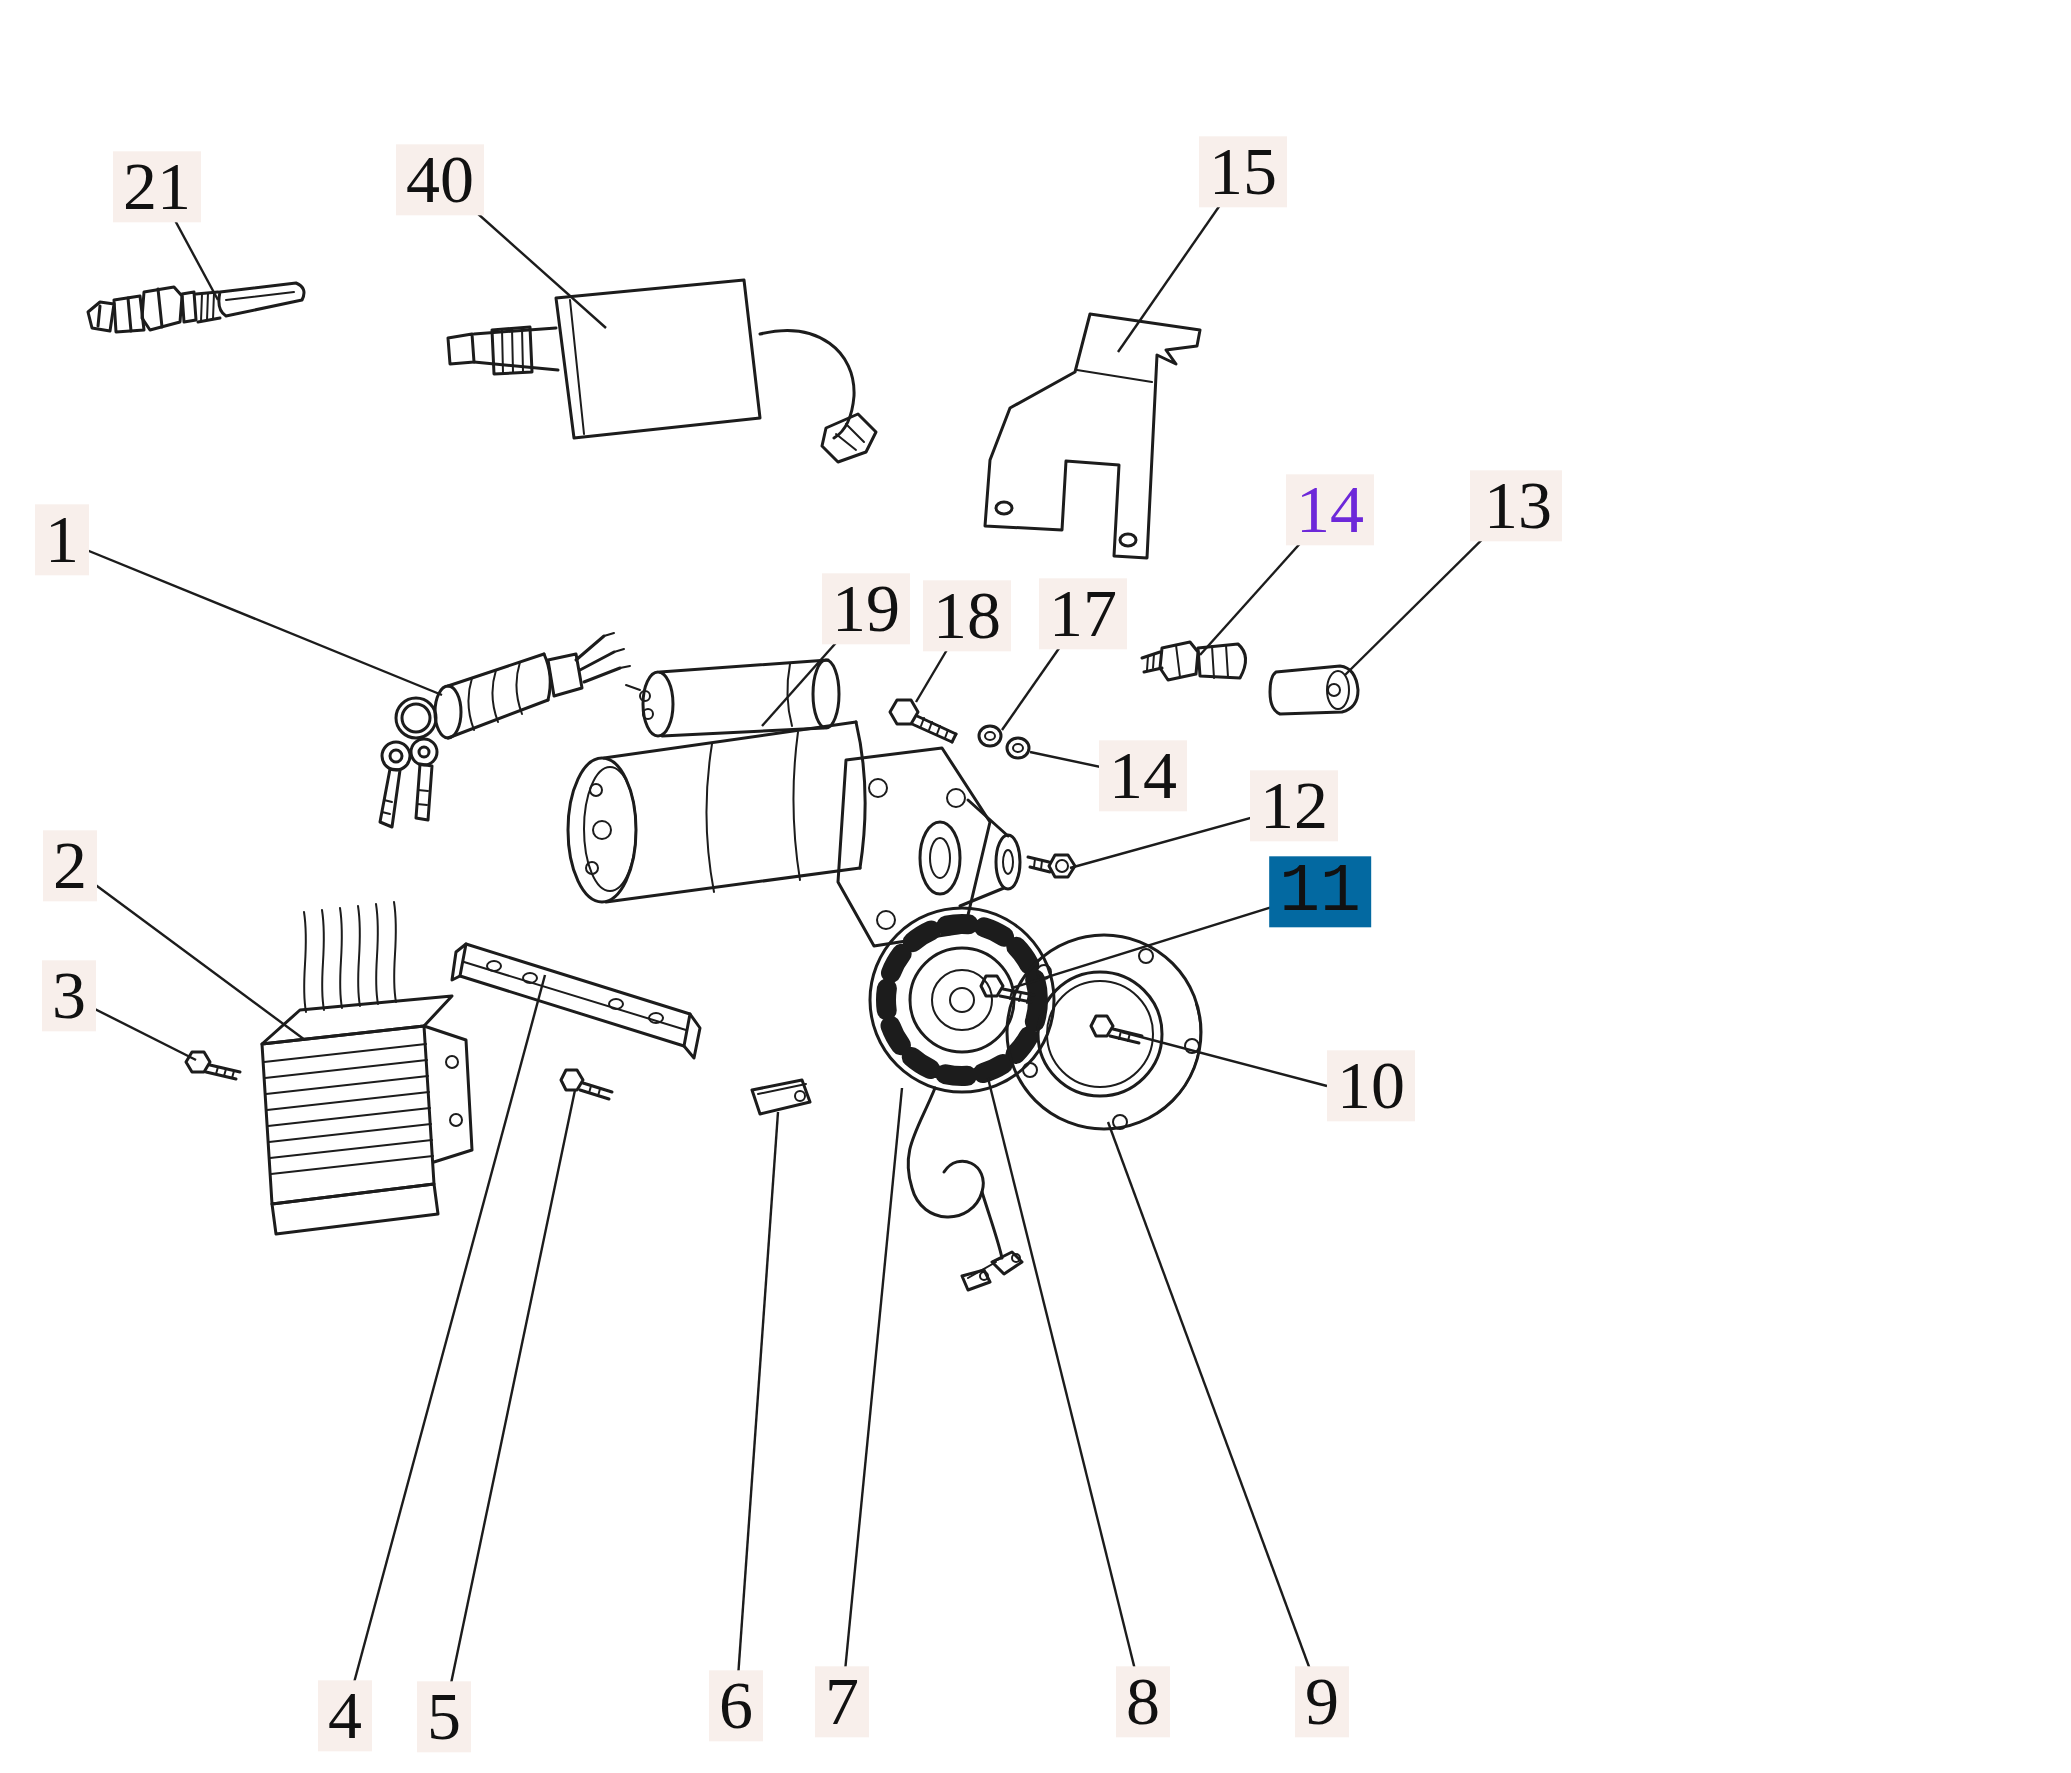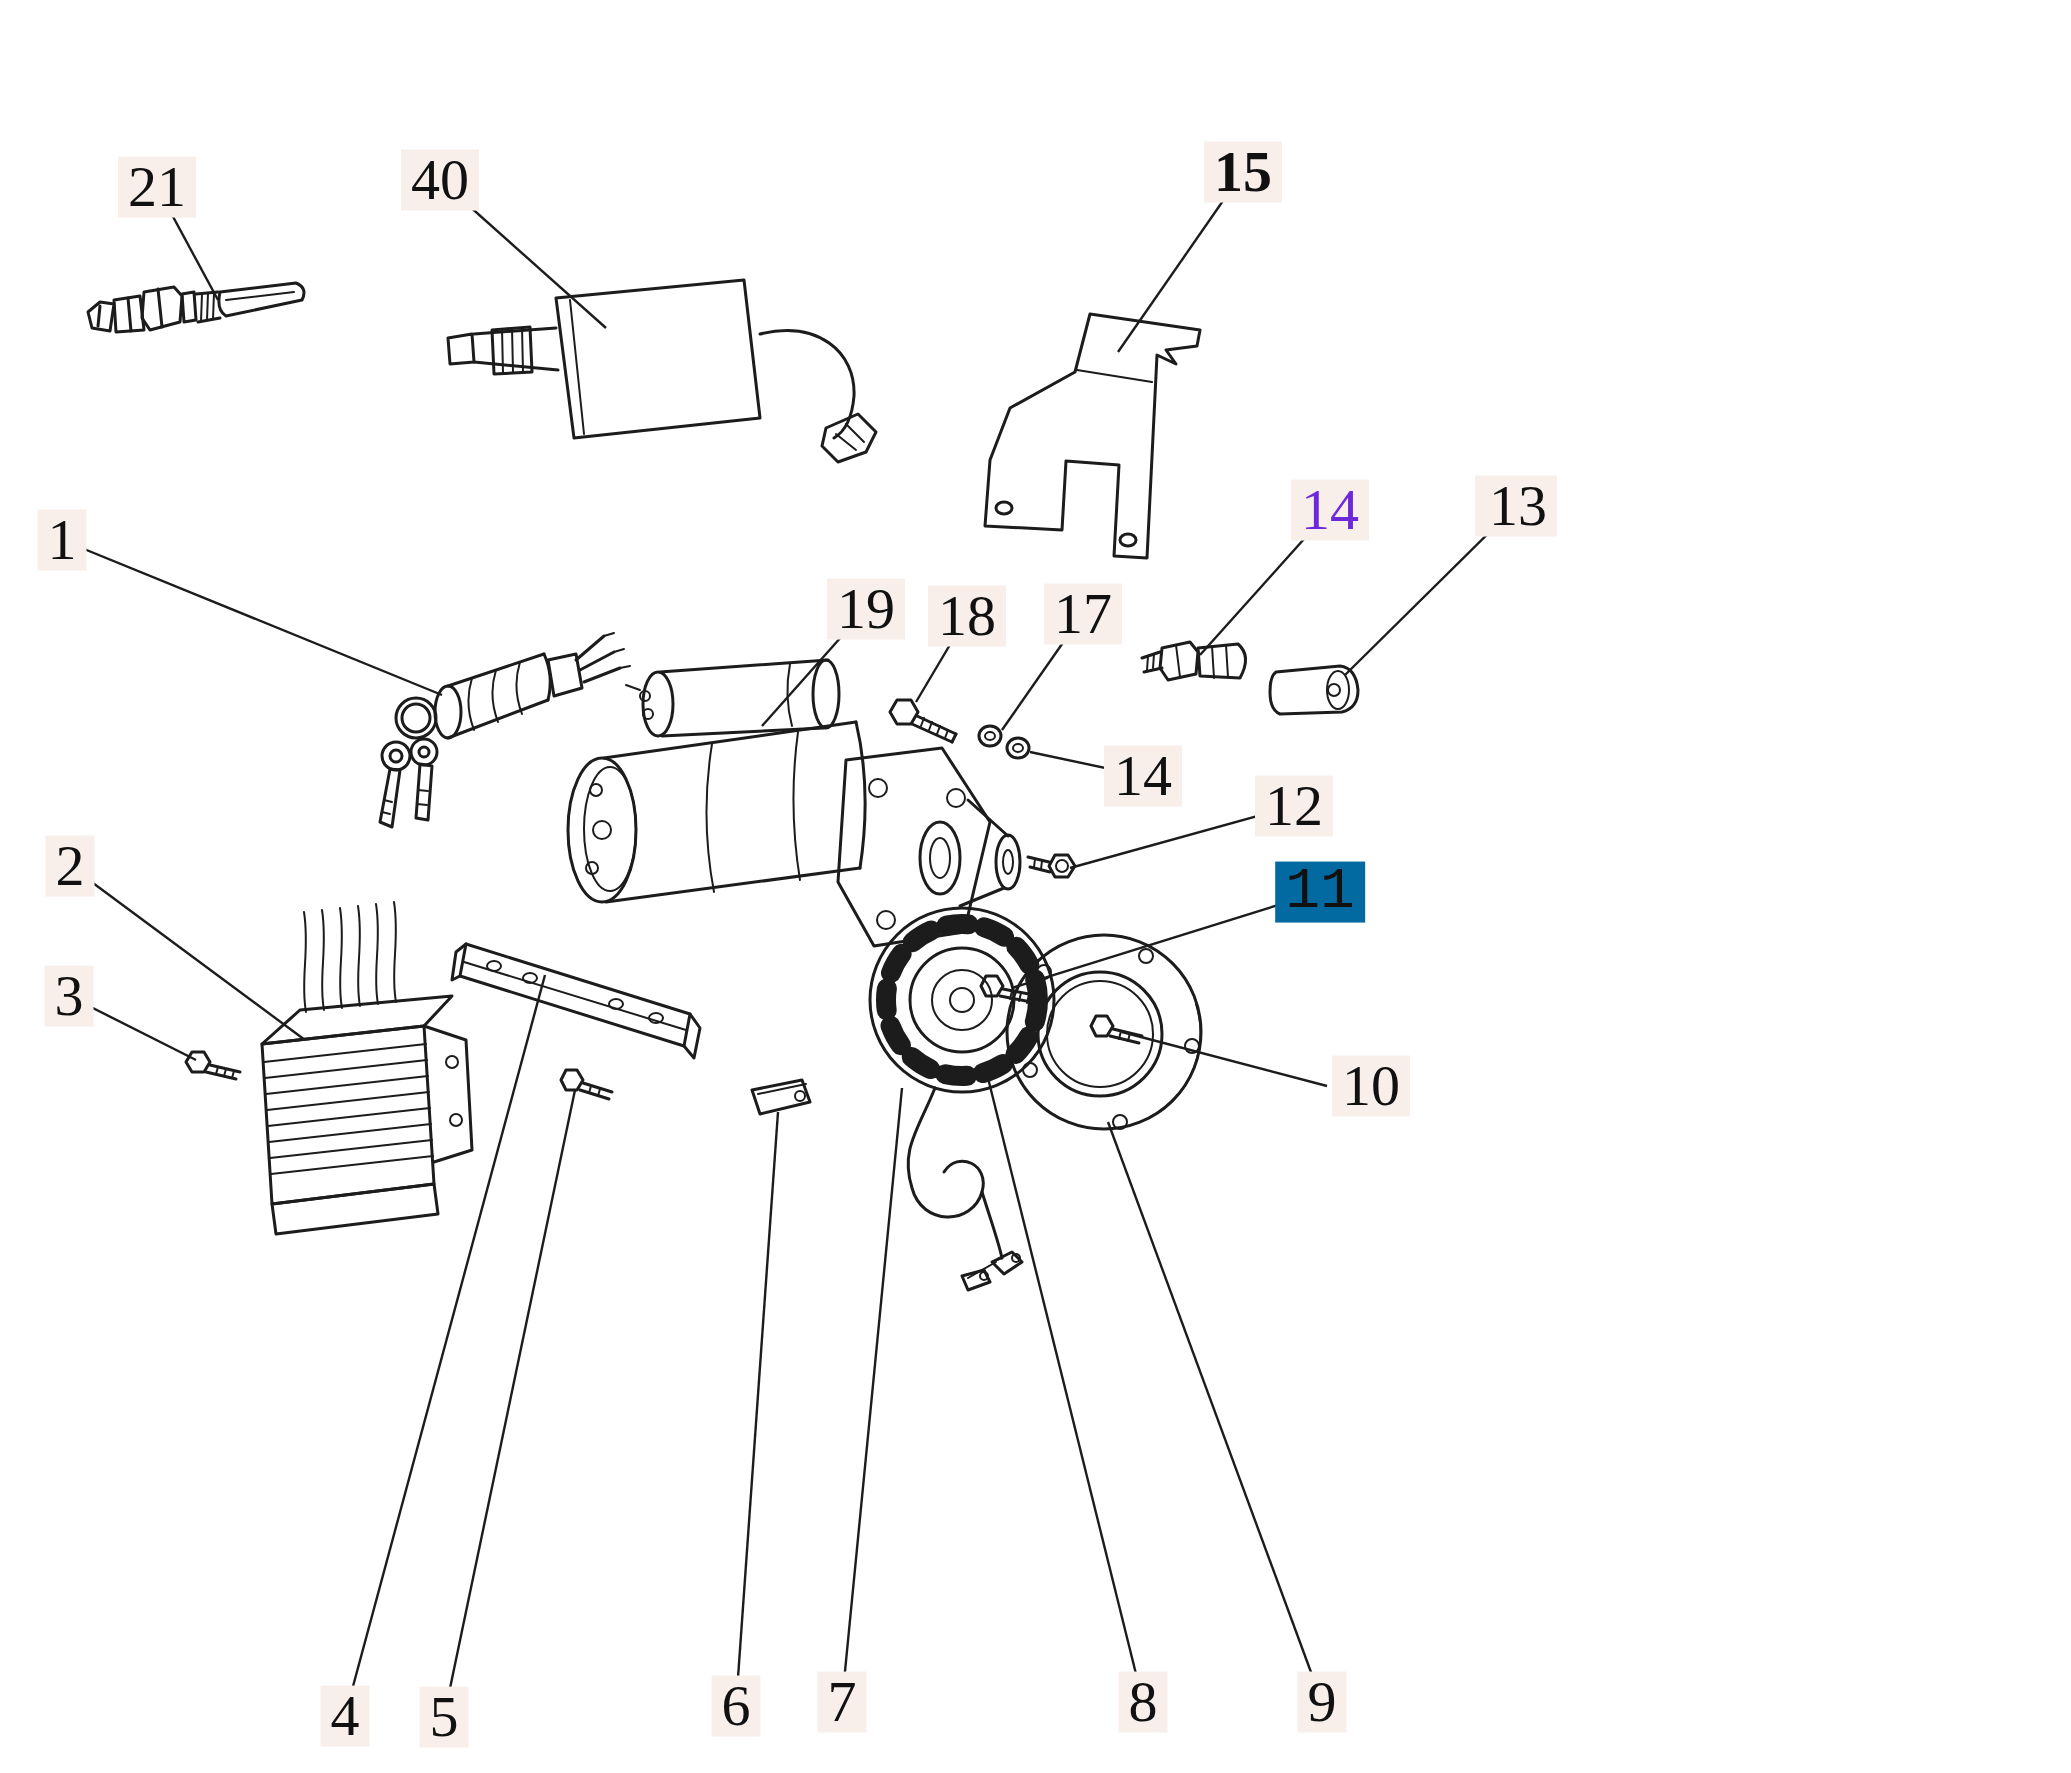--- a/index.html
+++ b/index.html
@@ -10,21 +10,21 @@
     overflow:hidden;
     font-family:"Liberation Serif",serif;
   }
   #art{position:absolute;left:0;top:0;width:100%;height:100%;}
   .art{stroke:#1c1c1c;fill:none;stroke-width:3;stroke-linecap:round;stroke-linejoin:round;}
   .art-thin{stroke:#1c1c1c;fill:none;stroke-width:2;stroke-linecap:round;stroke-linejoin:round;}
   [data-name="leader-lines"] line{stroke:#1c1c1c;stroke-width:2.4;}
   .part-label{
     position:absolute;
     transform:translate(-50%,-50%);
-    font-size:58px;
+    font-size:68px;
     color:#111111;
     background:#f8efeb;
     padding:0 10px;
     line-height:1.05;
     white-space:nowrap;
     user-select:none;
   }
 </style>
 </head>
 <body>
@@ -261,20 +261,20 @@
     <div class="part-label" data-name="part-label-5" style="left: 444px; top: 1717px; background: rgb(248, 239, 235); color: rgb(17, 17, 17);">5</div>
     <div class="part-label" data-name="part-label-6" style="left: 736px; top: 1706px; background: rgb(248, 239, 235); color: rgb(17, 17, 17);">6</div>
     <div class="part-label" data-name="part-label-7" style="left: 842px; top: 1702px; background: rgb(248, 239, 235); color: rgb(17, 17, 17);">7</div>
     <div class="part-label" data-name="part-label-8" style="left: 1143px; top: 1702px; background: rgb(248, 239, 235); color: rgb(17, 17, 17);">8</div>
     <div class="part-label" data-name="part-label-9" style="left: 1322px; top: 1702px; background: rgb(248, 239, 235); color: rgb(17, 17, 17);">9</div>
     <div class="part-label" data-name="part-label-10" style="left: 1327px; top: 1086px; background: rgb(248, 239, 235); color: rgb(17, 17, 17); margin-left: 44px;">10</div>
     <div class="part-label" data-name="part-label-11" style="left: 1320px; top: 892px; background: #0369a1; color: rgb(17, 17, 17); font-family: Liberation Mono, monospace;">11</div>
     <div class="part-label" data-name="part-label-12" style="left: 1294px; top: 806px; background: rgb(248, 239, 235); color: rgb(17, 17, 17);">12</div>
     <div class="part-label" data-name="part-label-13" style="left: 1516px; top: 506px; background: rgb(248, 239, 235); color: rgb(17, 17, 17); padding-left: 14px;">13</div>
     <div class="part-label" data-name="part-label-14" style="left: 1330px; top: 510px; background: rgb(248, 239, 235); color: #6d28d9;">14</div>
-    <div class="part-label" data-name="part-label-15" style="left: 1243px; top: 172px; background: rgb(248, 239, 235); color: rgb(17, 17, 17); font-weight: bold;">15</div>
+    <div class="part-label" data-name="part-label-15" style="left: 1243px; top: 172px; background: rgb(248, 239, 235); color: rgb(17, 17, 17);">15</div>
     <div class="part-label" data-name="part-label-16" style="left: 1143px; top: 776px; background: rgb(248, 239, 235); color: rgb(17, 17, 17);">14</div>
     <div class="part-label" data-name="part-label-17" style="left: 1083px; top: 614px; background: rgb(248, 239, 235); color: rgb(17, 17, 17);">17</div>
     <div class="part-label" data-name="part-label-18" style="left: 967px; top: 616px; background: rgb(248, 239, 235); color: rgb(17, 17, 17);">18</div>
     <div class="part-label" data-name="part-label-19" style="left: 866px; top: 609px; background: rgb(248, 239, 235); color: rgb(17, 17, 17);">19</div>
     <div class="part-label" data-name="part-label-20" style="left: 440px; top: 180px; background: rgb(248, 239, 235); color: rgb(17, 17, 17);">40</div>
     <div class="part-label" data-name="part-label-21" style="left: 157px; top: 187px; background: rgb(248, 239, 235); color: rgb(17, 17, 17);">21</div>
   </div>
 
 </body></html>

